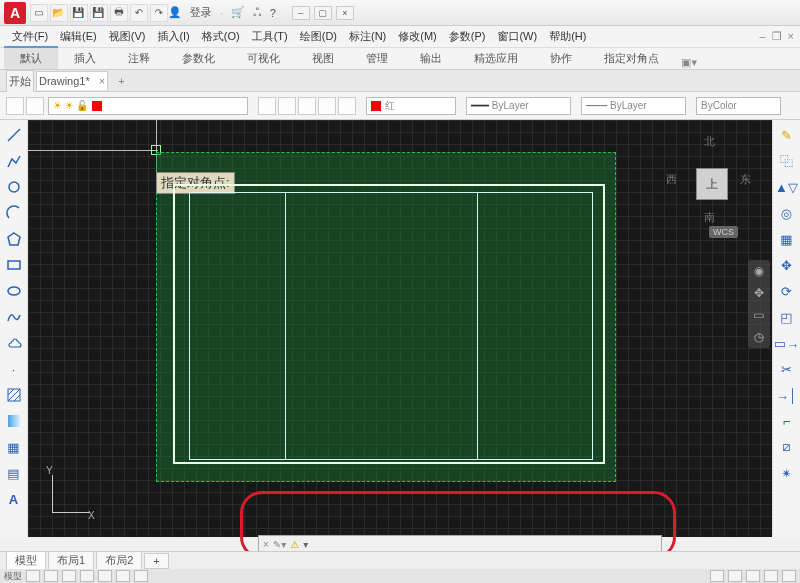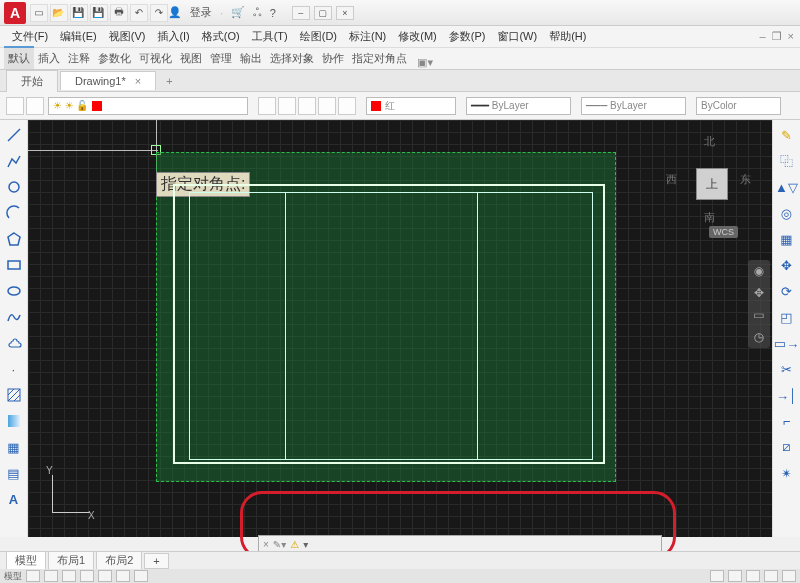--- a/index.html
+++ b/index.html
@@ -17,26 +17,26 @@
 .win-controls { display: flex; gap: 4px; margin-left: 8px; }
 .win-btn { width: 18px; height: 14px; border: 1px solid #ccc; background: #f4f4f4; font-size: 9px; display: flex; align-items: center; justify-content: center; }
 
 
 .menubar { height: 22px; background: #f4f4f4; display: flex; align-items: center; padding: 0 6px; font-size: 11px; color: #333; border-bottom: 1px solid #ddd; }
 .menu-item { padding: 2px 6px; }
 .menubar-right { margin-left: auto; display: flex; gap: 6px; color: #888; font-size: 11px; }
 
 
 .ribbon-tabs { height: 22px; background: #f4f4f4; display: flex; align-items: flex-end; padding: 0 4px; font-size: 11px; border-bottom: 1px solid #ccc; }
-.ribbon-tab { padding: 3px 4px; color: #555; }
+.ribbon-tab { padding: 3px 16px; color: #555; }
 .ribbon-tab.active { background: #e0e0e0; border-top: 2px solid #5b9bd5; }
 
 
 .file-tabs { height: 22px; background: #e8e8e8; display: flex; align-items: center; padding: 0 6px; font-size: 11px; border-bottom: 1px solid #ccc; }
-.file-tab { padding: 3px 14px; background: #f4f4f4; border: 1px solid #ccc; border-bottom: none; margin-right: 2px; color: #555; }
+.file-tab { padding: 3px 2px; background: #f4f4f4; border: 1px solid #ccc; border-bottom: none; margin-right: 2px; color: #555; }
 .file-tab.active { background: #fff; }
 .tab-close { margin-left: 6px; color: #888; }
 .tab-plus { padding: 3px 8px; color: #888; }
 
 
 .ribbon-panel { height: 28px; background: #f4f4f4; display: flex; align-items: center; padding: 0 6px; gap: 10px; font-size: 11px; border-bottom: 1px solid #ccc; }
 .layer-combo { display: flex; align-items: center; gap: 4px; }
 .layer-sel { border: 1px solid #bbb; background: #fff; height: 18px; width: 200px; display: flex; align-items: center; padding: 0 4px; font-size: 10px; }
 .layer-icons { display: flex; gap: 2px; }
 .layer-icon { width: 18px; height: 18px; border: 1px solid #ccc; background: #fdfdfd; }
@@ -56,21 +56,21 @@
 .tool-btn svg { width: 16px; height: 16px; }
 
 .canvas-wrap { flex: 1; position: relative; background: #181818; overflow: hidden; }
 .canvas-grid { position: absolute; inset: 0; background-image:
   linear-gradient(#2a2a2a 1px, transparent 1px),
   linear-gradient(90deg, #2a2a2a 1px, transparent 1px);
   background-size: 12px 12px; }
 .sel-rect { position: absolute; border: 1px dashed #2dbd4a; background: rgba(25,120,50,0.45); }
 .box-outer { position: absolute; border: 2px solid #e8ffe8; }
 .box-inner { position: absolute; border: 1px solid #cfe; }
-.sel-tooltip { position: absolute; background: #dfd9be; border: 1px solid #888; font-size: 16px; padding: 1px 4px; color: #333; }
+.sel-tooltip { position: absolute; background: #dfd9be; border: 1px solid #888; font-size: 13px; padding: 1px 4px; color: #333; }
 .cross-h { position: absolute; height: 1px; background: #bbb; }
 .cross-v { position: absolute; width: 1px; background: #bbb; }
 .pickbox { position: absolute; width: 10px; height: 10px; border: 1px solid #9f9; }
 .ucs { position: absolute; color: #aaa; font-size: 10px; }
 .ucs-x { position: absolute; width: 38px; height: 1px; background: #ccc; }
 .ucs-y { position: absolute; width: 1px; height: 38px; background: #ccc; }
 .navcube { position: absolute; right: 12px; top: 12px; width: 100px; height: 100px; color: #777; font-size: 11px; text-align: center; }
 .navcube .face { position: absolute; left: 36px; top: 36px; width: 32px; height: 32px; background: #d0d0d0; border: 1px solid #888; display: flex; align-items: center; justify-content: center; font-size: 12px; color: #444; }
 .wcs-badge { position: absolute; right: 34px; top: 106px; background: #666; color: #ccc; font-size: 9px; padding: 1px 4px; border-radius: 2px; }
 
@@ -143,21 +143,21 @@
 
 <div class="ribbon-tabs">
   <div class="ribbon-tab active">默认</div>
   <div class="ribbon-tab">插入</div>
   <div class="ribbon-tab">注释</div>
   <div class="ribbon-tab">参数化</div>
   <div class="ribbon-tab">可视化</div>
   <div class="ribbon-tab">视图</div>
   <div class="ribbon-tab">管理</div>
   <div class="ribbon-tab">输出</div>
-  <div class="ribbon-tab">选择对象</div>
+  <div class="ribbon-tab">精选应用</div>
   <div class="ribbon-tab">协作</div>
   <div class="ribbon-tab">指定对角点</div>
   <span style="margin-left:6px;color:#888">▣▾</span>
 </div>
 
 <div class="file-tabs">
   <div class="file-tab">开始</div>
   <div class="file-tab active">
     <span>Drawing1*</span>
     <span class="tab-close">×</span>

